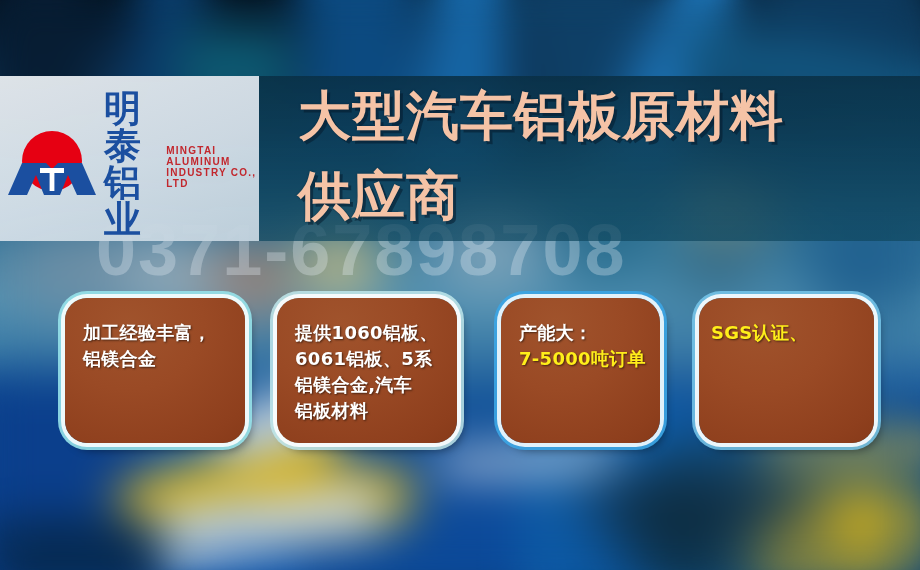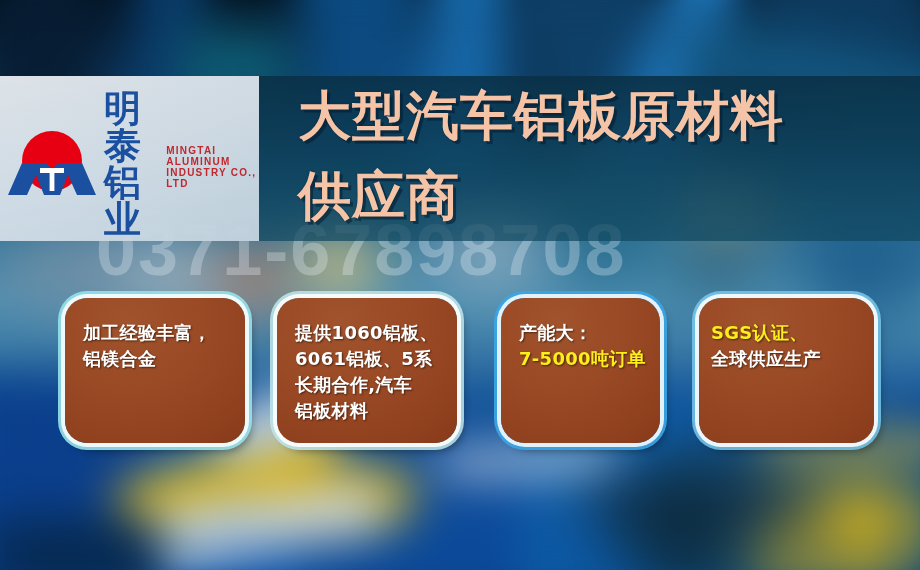--- a/index.html
+++ b/index.html
@@ -237,26 +237,25 @@
   </div>
 
   <div class="cards">
     <div class="card c1">
         <div class="card-line">加工经验丰富，</div>
         <div class="card-line">铝镁合金</div>
       </div>
     <div class="card c2">
         <div class="card-line">提供1060铝板、</div>
         <div class="card-line">6061铝板、5系</div>
-        <div class="card-line">长期合作,汽车</div>
+        <div class="card-line">铝镁合金,汽车</div>
         <div class="card-line">铝板材料</div>
       </div>
     <div class="card c3">
         <div class="card-line">产能大：</div>
         <div class="card-line hl">7-5000吨订单</div>
       </div>
     <div class="card c4">
         <div class="card-line hl">SGS认证、</div>
-        <div class="card-line">全球供应生产</div>
       </div>
   </div>
 
 </div>
 
 </body></html>

